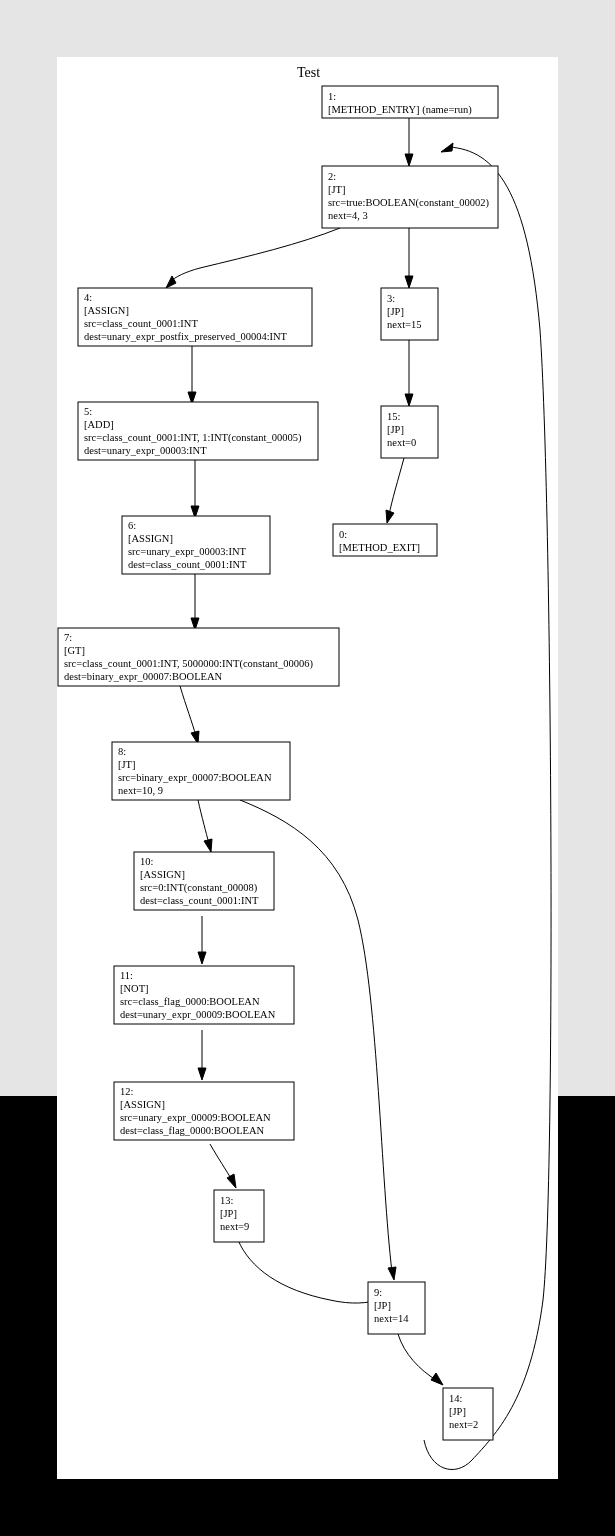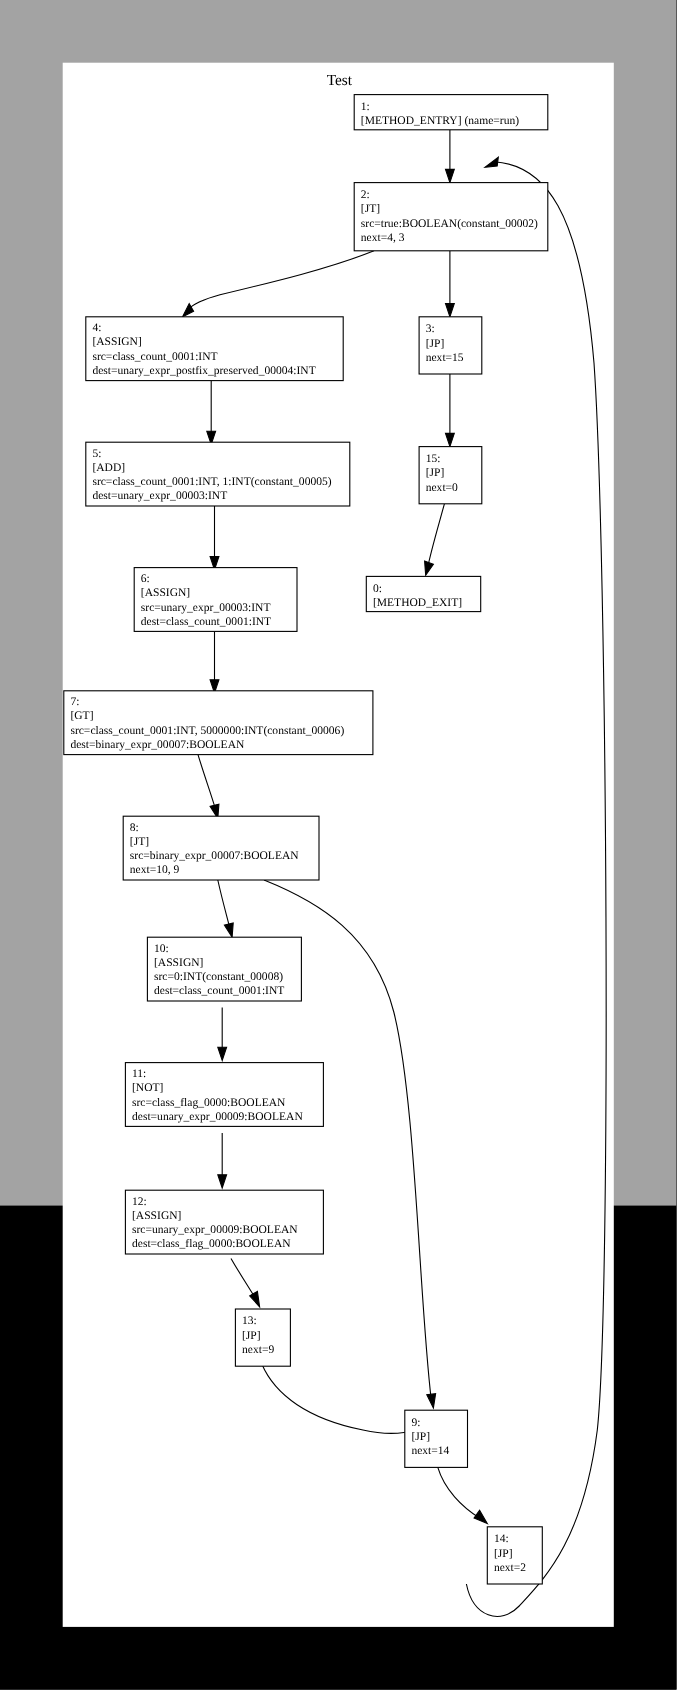--- a/index.html
+++ b/index.html
@@ -7,21 +7,21 @@
     padding: 0;
     background: #000000;
     width: 615px;
     height: 1536px;
     overflow: hidden;
   }
   #root {
     position: relative;
     width: 615px;
     height: 1096px;
-    background: #a3a3a3;
+    background: #e5e5e5;
   }
   #canvas {
     position: absolute;
     left: 57px;
     top: 57px;
     width: 501px;
     height: 1422px;
     background: #ffffff;
   }
   svg#graph {

